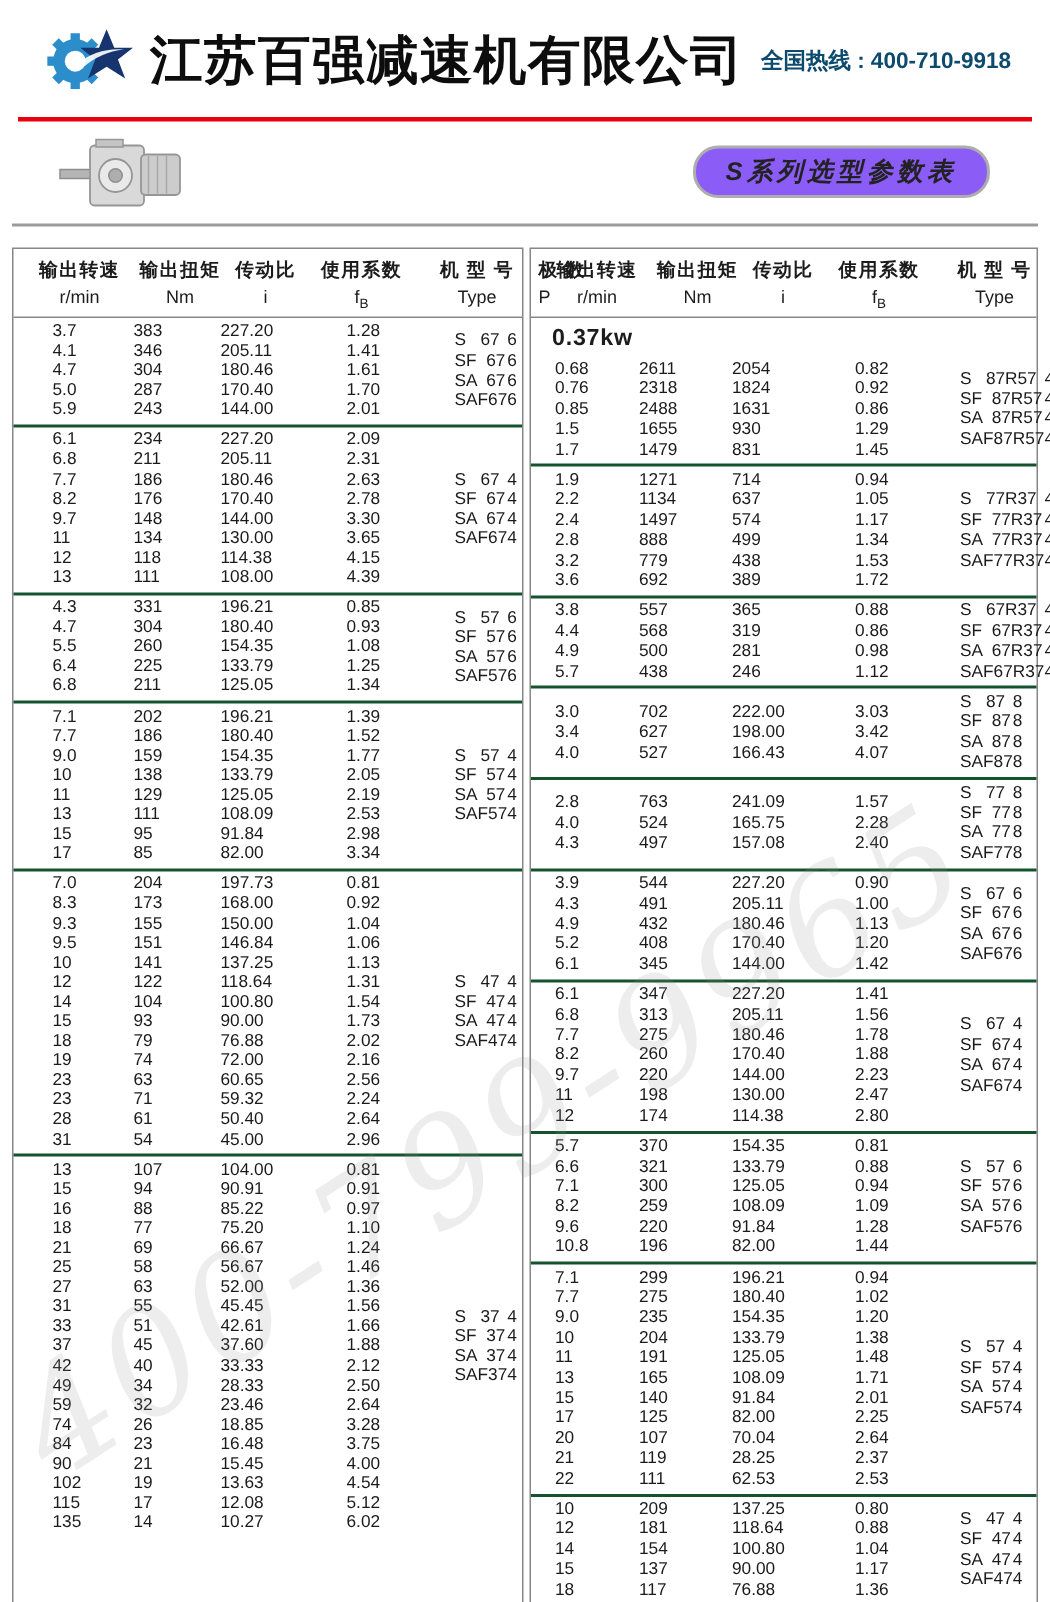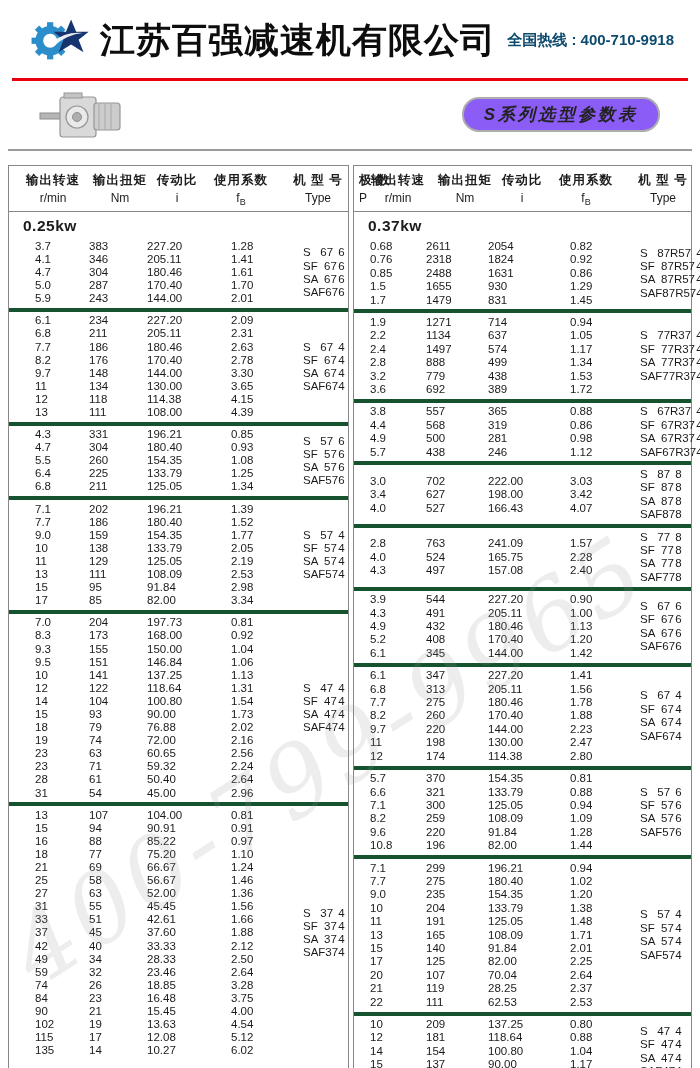--- a/index.html
+++ b/index.html
@@ -37,21 +37,21 @@
   #table-right{left:353px;width:339px;--c1:56px;--c2:62px;--c3:82px;--c4:42px;--pl:16px;--rh:13.4px;}
 
   .thead{border-bottom:1.5px solid #878787;padding:6px 0 4px 6px;}
   .zh-row,.unit-row{display:grid;grid-template-columns:76px 58px 56px 72px 82px 1fr;text-align:center;}
   .zh-row div{font-weight:bold;font-size:12.5px;letter-spacing:1px;white-space:nowrap;}
   .unit-row div{font-size:12px;padding-top:2px;}
   .unit-row sub{font-size:9px;}
 
   .power{font-size:15.5px;font-weight:bold;padding:5px 0 2px 14px;letter-spacing:.5px;}
 
-  .block{display:flex;align-items:center;padding:2.5px 0;border-top:4px solid #14532d;}
+  .block{display:flex;align-items:center;padding:2.5px 0;border-top:2px solid #14532d;}
   .block:first-child{border-top:none;}
   .rows{flex:0 0 auto;padding-left:var(--pl);}
   .row{display:grid;grid-template-columns:var(--c1) var(--c2) var(--c3) var(--c4);
        line-height:var(--rh);font-size:11.5px;color:#1a1a1a;}
   .typecol{flex:1;display:flex;flex-direction:column;justify-content:center;margin-left:28px;}
   .typeline{display:flex;line-height:var(--rh);font-size:11.5px;padding-right:12px;color:#1a1a1a;}
   .typeline .t{white-space:pre;}
   .typeline .p{margin-left:auto;}
 
   
@@ -123,21 +123,20 @@
           </div>
         <div class="unit-row">
             <div>r/min</div>
             <div>Nm</div>
             <div>i</div>
             <div>f<sub>B</sub></div>
             <div>Type</div>
             <div>P</div>
           </div>
       </div>
-      <div class="power">0.25kw</div>
       <div class="blocks">
           <div class="block">
             <div class="rows">
               <div class="row">
                 <div class="cell">3.7</div>
                 <div class="cell">383</div>
                 <div class="cell">227.20</div>
                 <div class="cell">1.28</div>
               </div>
               <div class="row">

